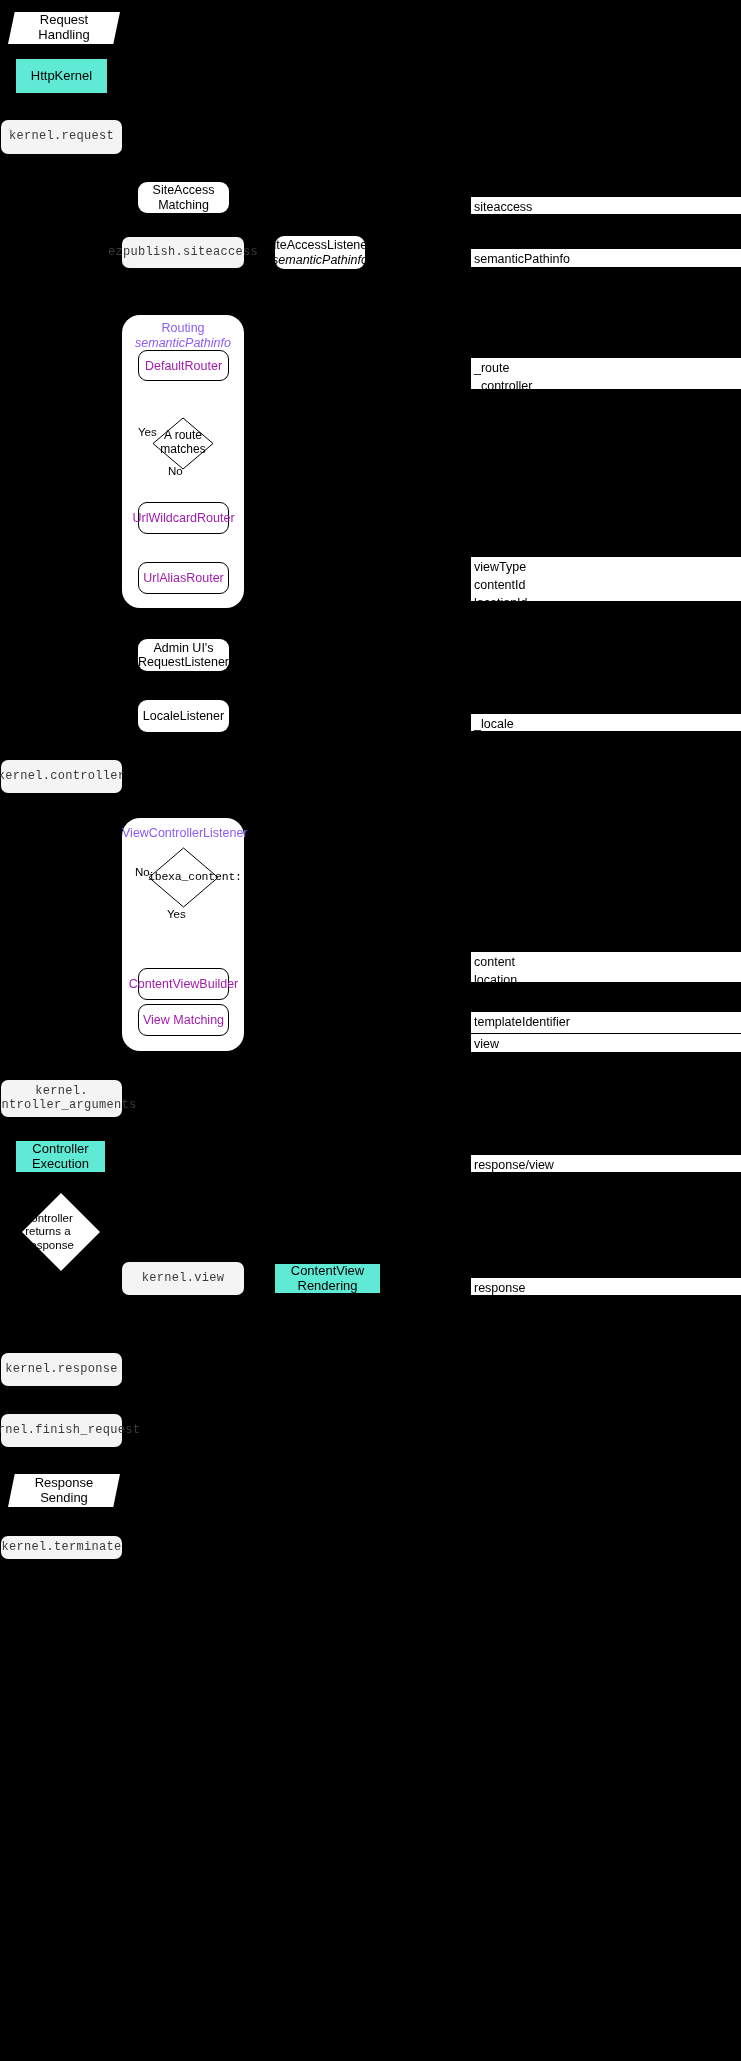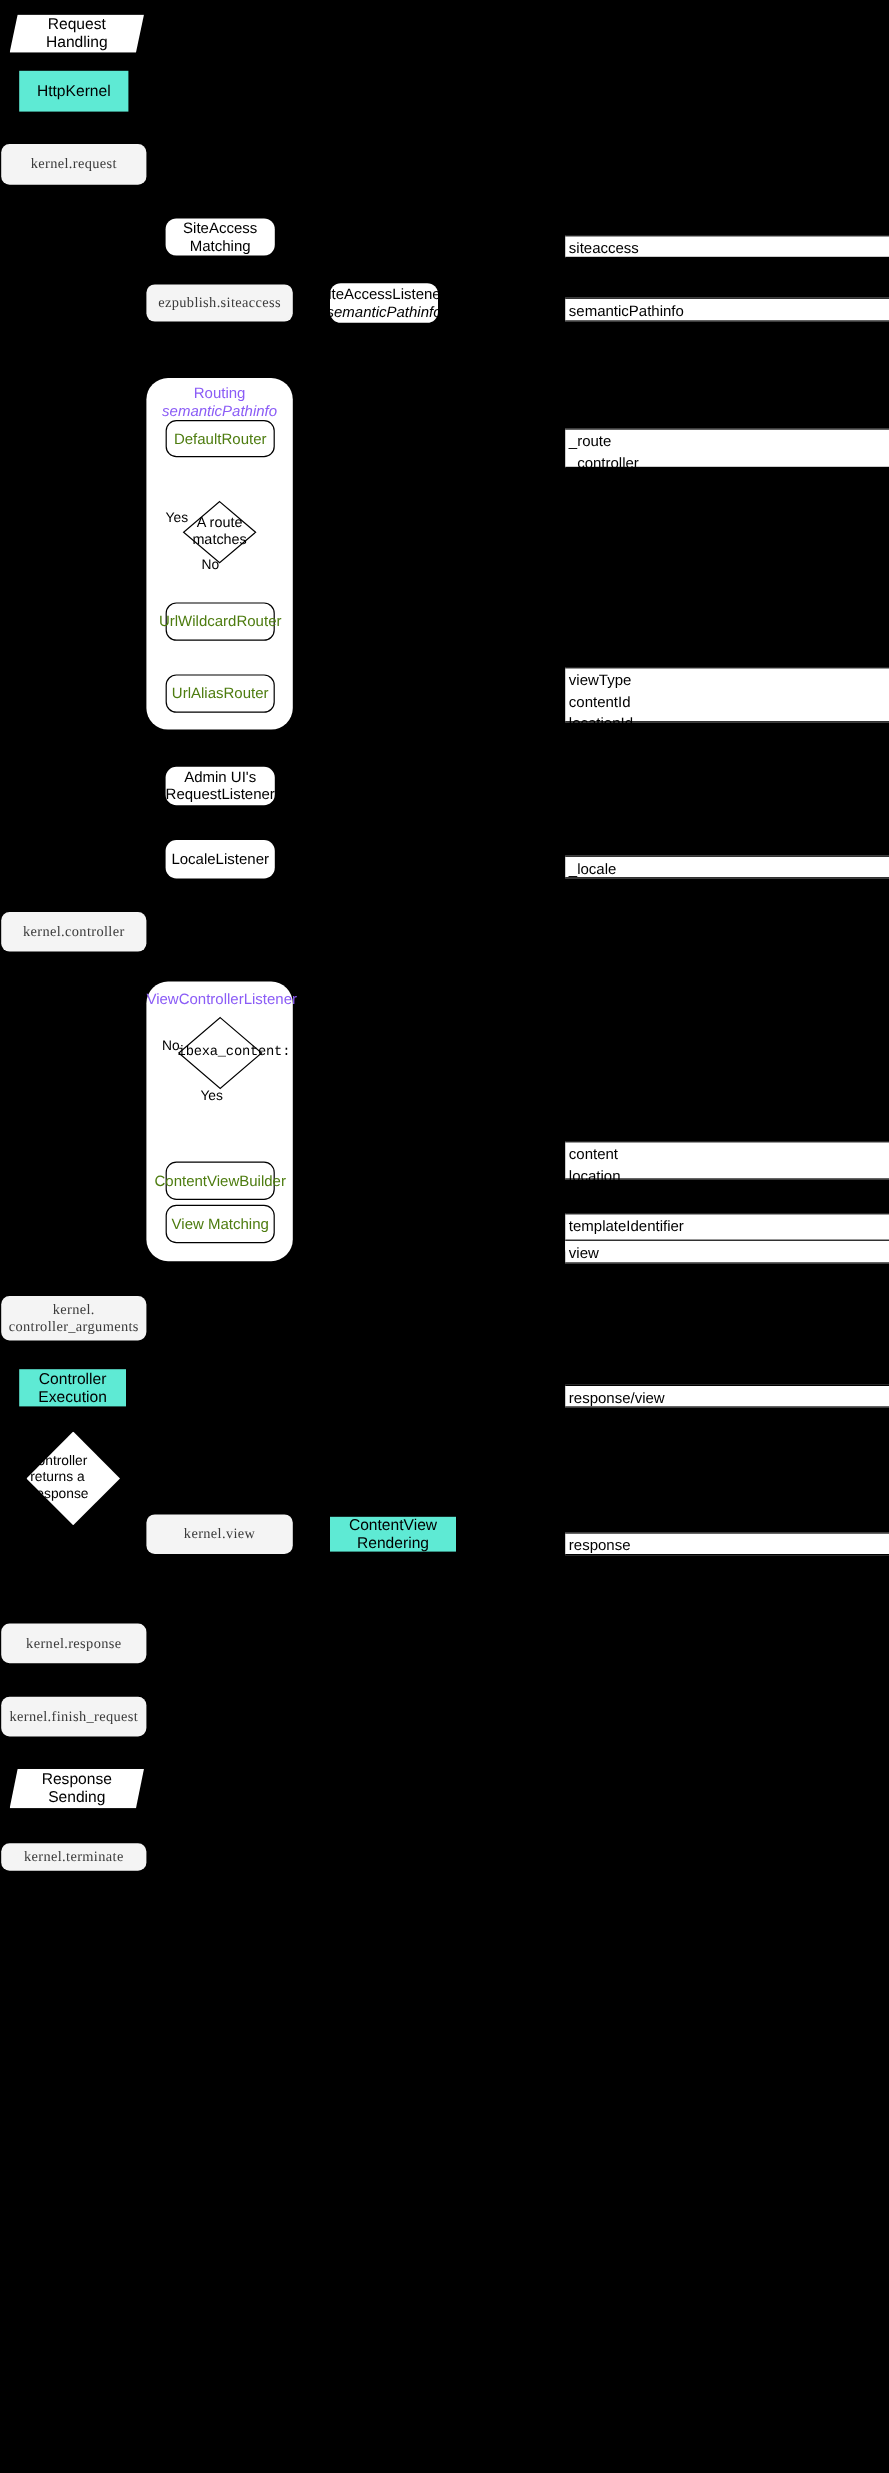--- a/index.html
+++ b/index.html
@@ -38,21 +38,21 @@
   
   .plain {
     background: #5eead4;
     font-size: 13px;
     text-align: center;
   }
   
   .event {
     background: #f4f4f4;
     border-radius: 7px;
-    font-family: Liberation Serif, serif;
+    font-family: Liberation Mono, monospace;
     font-size: 12px;
     color: #3b3b3b;
     white-space: pre-line;
     letter-spacing: .3px;
   }
   
   .listener {
     background: #ffffff;
     border-radius: 9px;
     font-size: 12.5px;
@@ -78,21 +78,21 @@
   .inner {
     position: absolute;
     box-sizing: border-box;
     background: #ffffff;
     border: 1px solid #000000;
     border-radius: 9px;
     display: flex;
     align-items: center;
     justify-content: center;
     font-size: 12.5px;
-    color: #4d7c0f;
+    color: #a21caf;
     text-align: center;
   }
   
   .diamond-wrap {
     position: absolute;
   }
   .diamond-wrap svg { display: block; overflow: visible; }
   .diamond-label {
     position: absolute;
     left: 0; right: 0;

